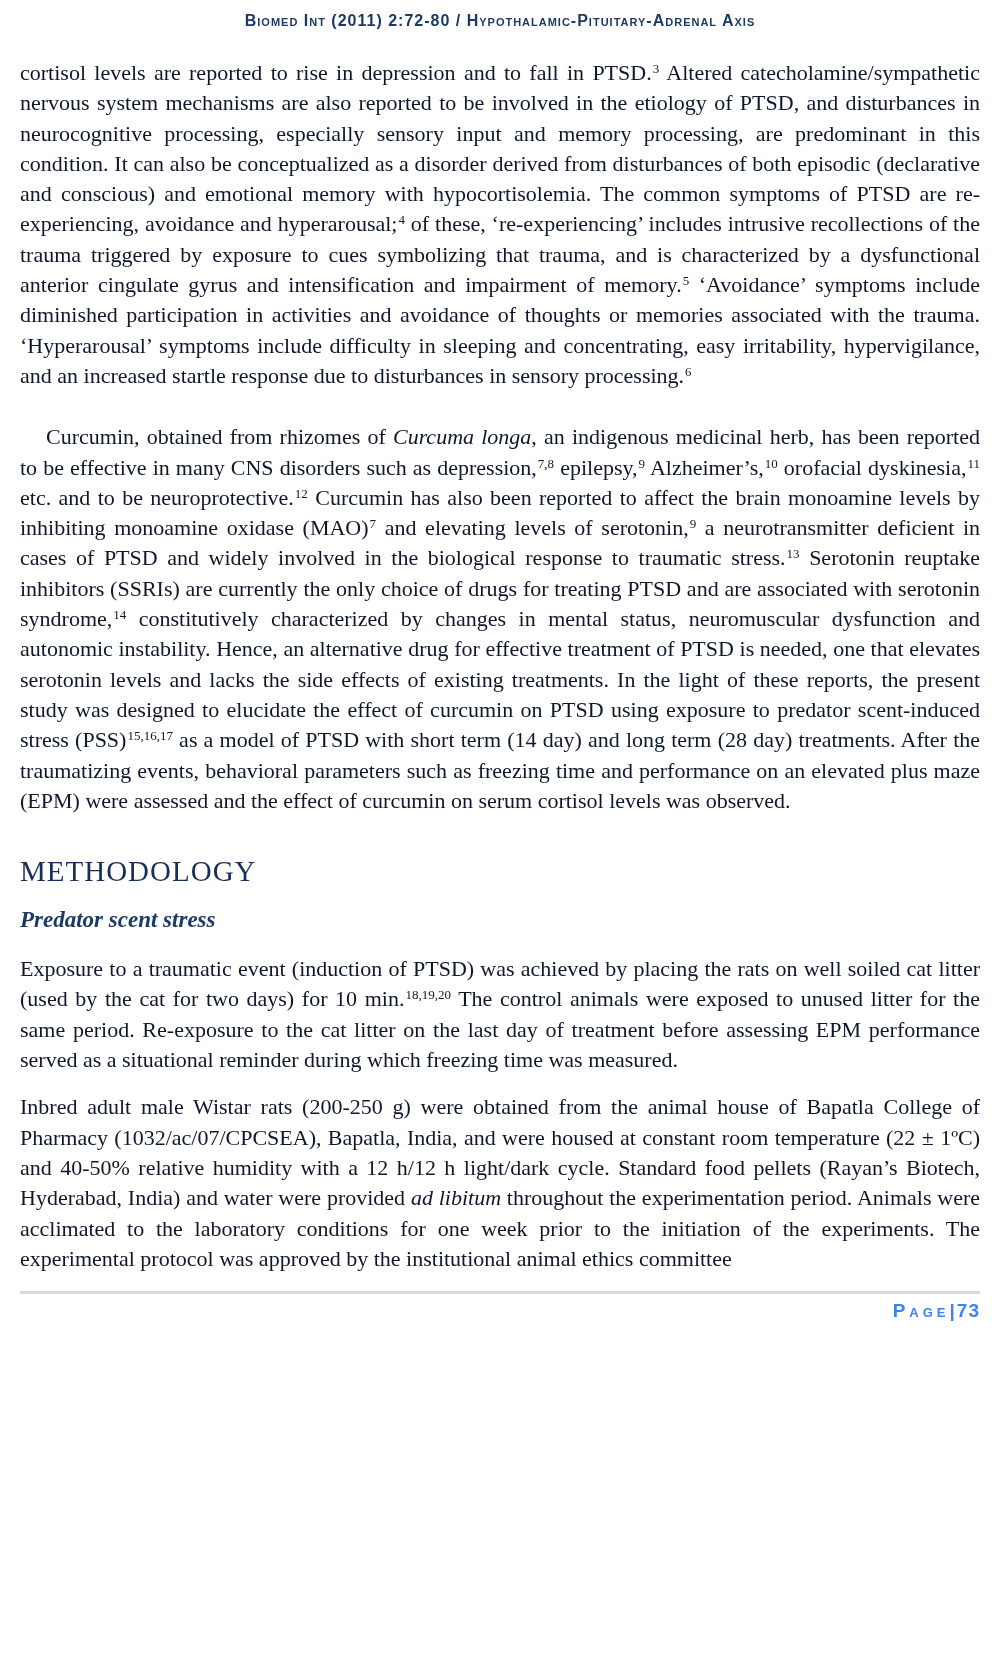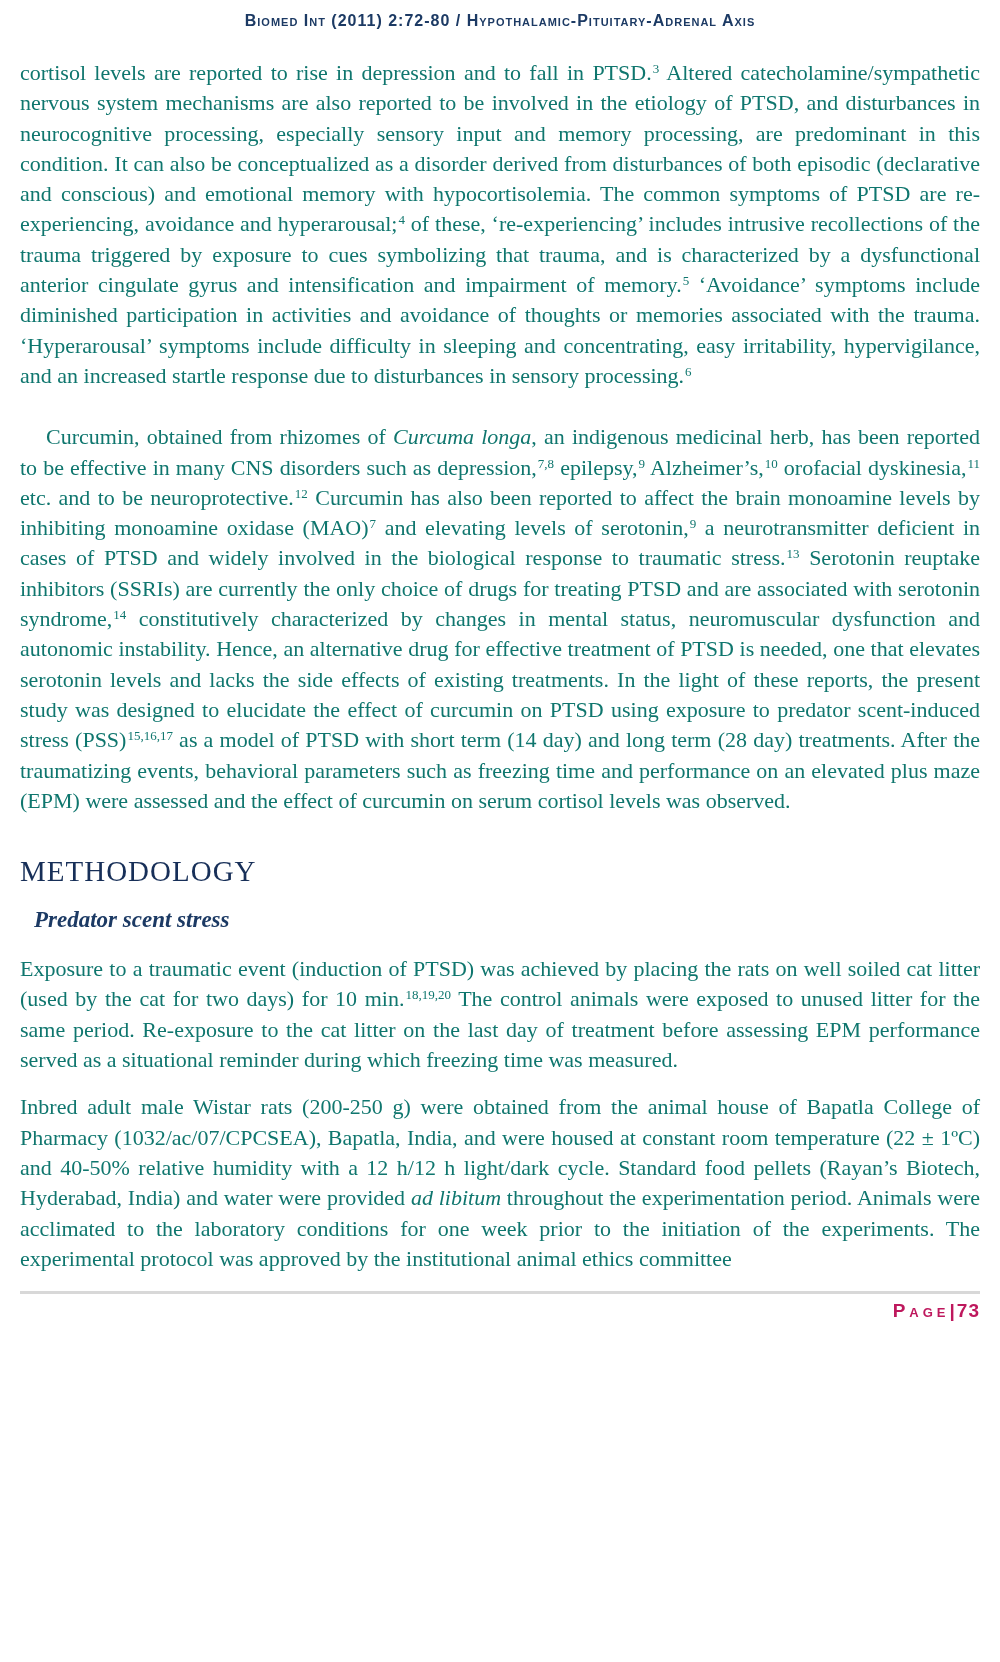--- a/index.html
+++ b/index.html
@@ -26,21 +26,21 @@
     letter-spacing: 1px;
     color: #1c3a64;
   }
   .content {
     margin: 28px 20px 0 20px;
   }
   .content p.body-para {
     font-size: 22px;
     line-height: 30.3px;
     text-align: justify;
-    color: #0f766e;
+    color: #0f172a;
     margin: 0 0 17px 0;
   }
   .content p.body-para.indent {
     text-indent: 26px;
     margin-top: 31px;
   }
   .content .sup {
     font-size: 13px;
     line-height: 0;
     position: relative;
@@ -58,31 +58,31 @@
     color: #172f58;
     margin: 38px 0 12px 0;
     line-height: 34px;
   }
   .content h3.section-subheading {
     font-family: "Liberation Serif", serif;
     font-style: italic;
     font-weight: 700;
     font-size: 23px;
     color: #1c3a64;
-    margin: 18px 0 20px 14px;
+    margin: 18px 0 20px 0;
     line-height: 28px;
   }
   .page-footer {
     margin: 14px 20px 0 20px;
     border-top: 3px solid #d8d8d8;
     padding-top: 6px;
     text-align: right;
     font-family: "Liberation Sans", sans-serif;
     font-weight: 700;
-    color: #be185d;
+    color: #3b82f6;
     font-size: 19px;
   }
   .page-footer .pg-label {
     font-variant: small-caps;
     letter-spacing: 4px;
   }
   .page-footer .pg-sep {
     margin: 0 2px 0 0;
   }
   .page-footer .pg-num {

